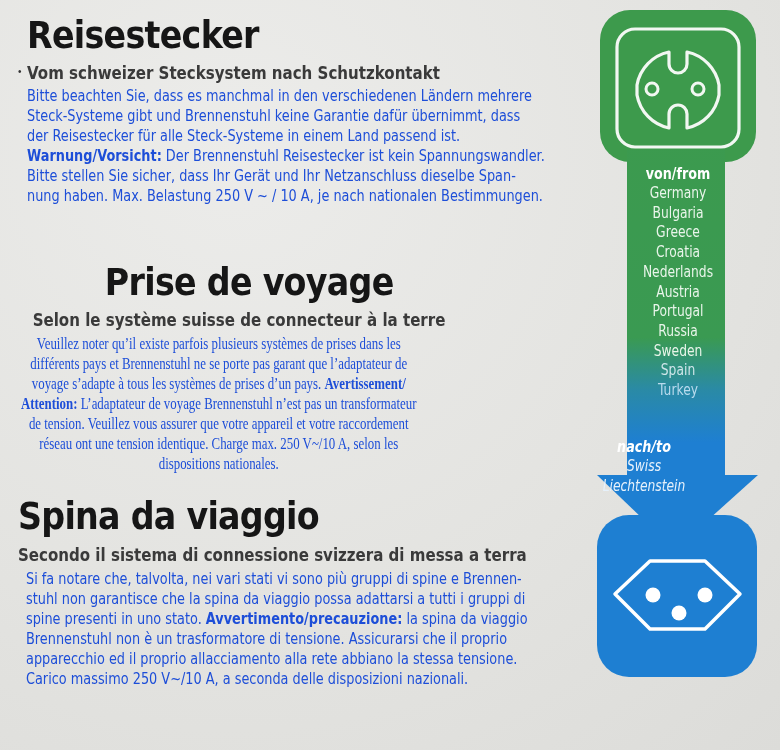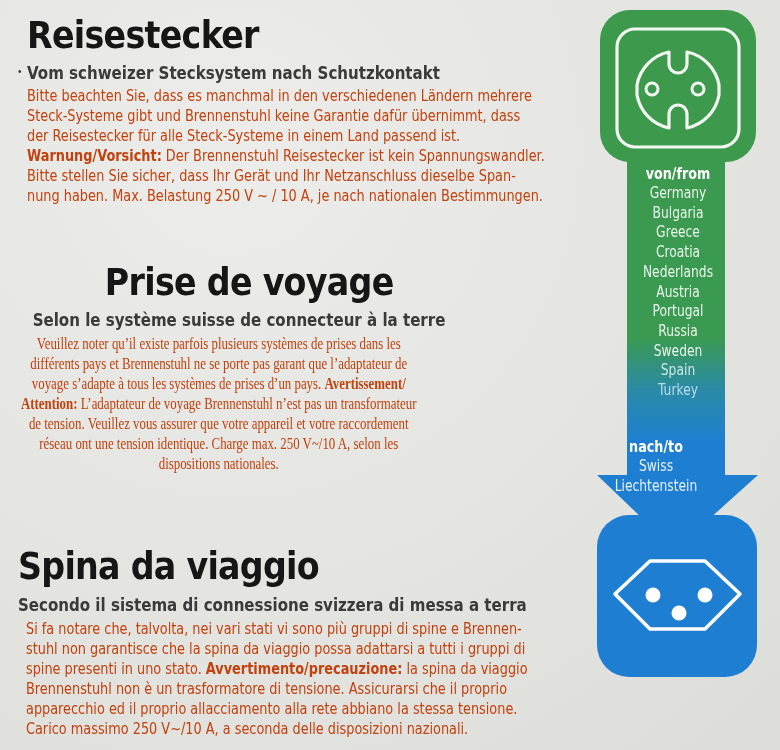--- a/index.html
+++ b/index.html
@@ -30,21 +30,21 @@
     color:#3a3a3a;
     margin:0;
     white-space:nowrap;
     transform: scaleX(0.86);
     transform-origin:left;
   }
   .body {
     font-family: "DejaVu Sans", sans-serif;
     font-size:16.5px;
     line-height:20px;
-    color:#c2410c;
+    color:#1d4ed8;
     margin:0;
   }
   .line { display:block; white-space:nowrap; transform: scaleX(0.78); transform-origin:left; }
   .b { font-weight:bold; }
 
   
   .graphic { position:absolute; left:0; top:0; width:780px; height:750px; pointer-events:none; }
   .panel-text {
     position:absolute; left:627px; width:102px; text-align:center;
     font-family:"DejaVu Sans", sans-serif; color:#e9f5ea;
@@ -80,21 +80,21 @@
       <span class="line"><span>Veuillez noter qu’il existe parfois plusieurs systèmes de prises dans les</span></span>
       <span class="line"><span>différents pays et Brennenstuhl ne se porte pas garant que l’adaptateur de</span></span>
       <span class="line"><span>voyage s’adapte à tous les systèmes de prises d’un pays. </span><span class="b">Avertissement/</span></span>
       <span class="line"><span class="b">Attention:</span><span> L’adaptateur de voyage Brennenstuhl n’est pas un transformateur</span></span>
       <span class="line"><span>de tension. Veuillez vous assurer que votre appareil et votre raccordement</span></span>
       <span class="line"><span>réseau ont une tension identique. Charge max. 250 V~/10 A, selon les</span></span>
       <span class="line"><span>dispositions nationales.</span></span>
     </div>
   </div>
 
-  <div class="section" style="top:548px;">
+  <div class="section" style="top:498px;">
     <h1 class="h1">Spina da viaggio</h1>
     <p class="sub" style="margin-top:10px;">Secondo il sistema di connessione svizzera di messa a terra</p>
     <div class="body" style="margin-top:4px;margin-left:8px;">
       <span class="line"><span>Si fa notare che, talvolta, nei vari stati vi sono più gruppi di spine e Brennen-</span></span>
       <span class="line"><span>stuhl non garantisce che la spina da viaggio possa adattarsi a tutti i gruppi di</span></span>
       <span class="line"><span>spine presenti in uno stato. </span><span class="b">Avvertimento/precauzione:</span><span> la spina da viaggio</span></span>
       <span class="line"><span>Brennenstuhl non è un trasformatore di tensione. Assicurarsi che il proprio</span></span>
       <span class="line"><span>apparecchio ed il proprio allacciamento alla rete abbiano la stessa tensione.</span></span>
       <span class="line"><span>Carico massimo 250 V~/10 A, a seconda delle disposizioni nazionali.</span></span>
     </div>
@@ -157,17 +157,17 @@
   <span class="it">Croatia</span>
   <span class="it">Nederlands</span>
   <span class="it">Austria</span>
   <span class="it">Portugal</span>
   <span class="it">Russia</span>
   <span class="it">Sweden</span>
   <span class="it" style="color:#cfe6ea;">Spain</span>
   <span class="it" style="color:#b9dbee;">Turkey</span>
 </div>
 
-<div class="panel-text" style="top:438px; left:592px; width:128px;">
+<div class="panel-text" style="top:438px; left:580px; width:128px;font-style:italic;">
   <span class="hd">nach/to</span>
   <span class="it" style="color:#e6f1fb;">Swiss</span>
   <span class="it" style="color:#e6f1fb;">Liechtenstein</span>
 </div>
 
 </body></html>

